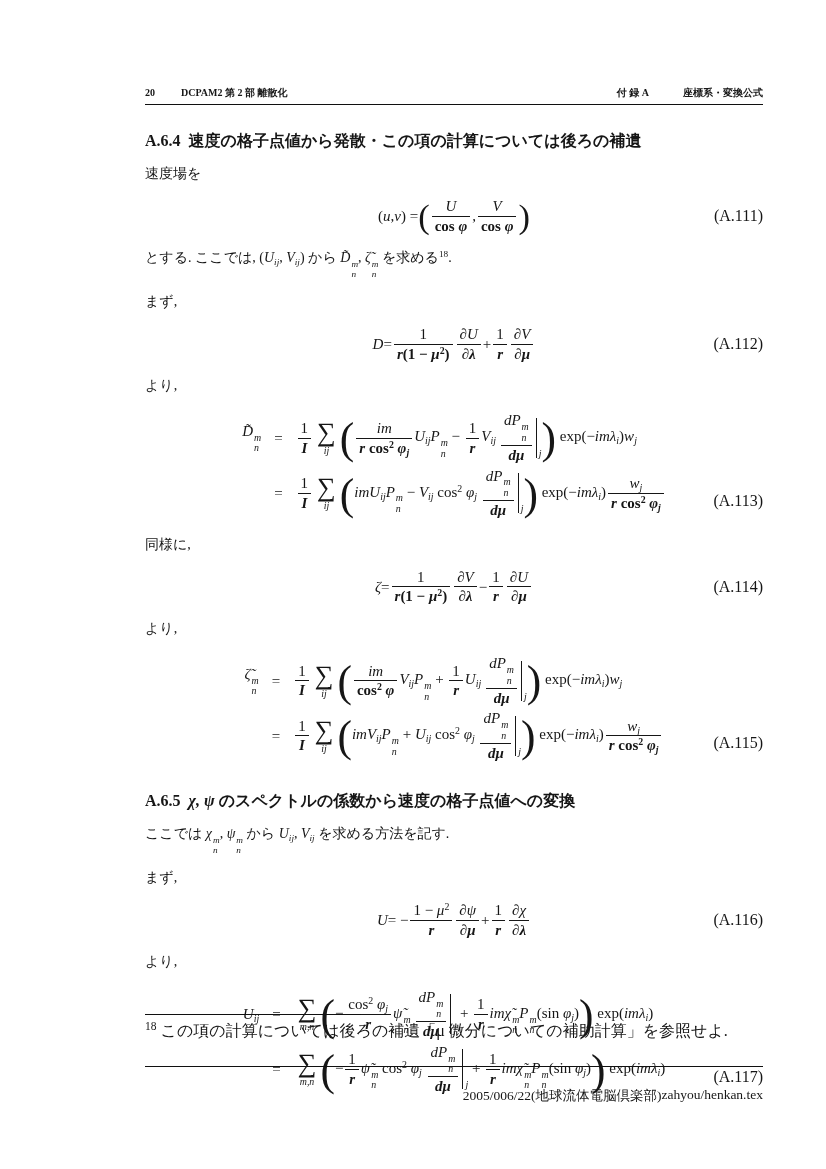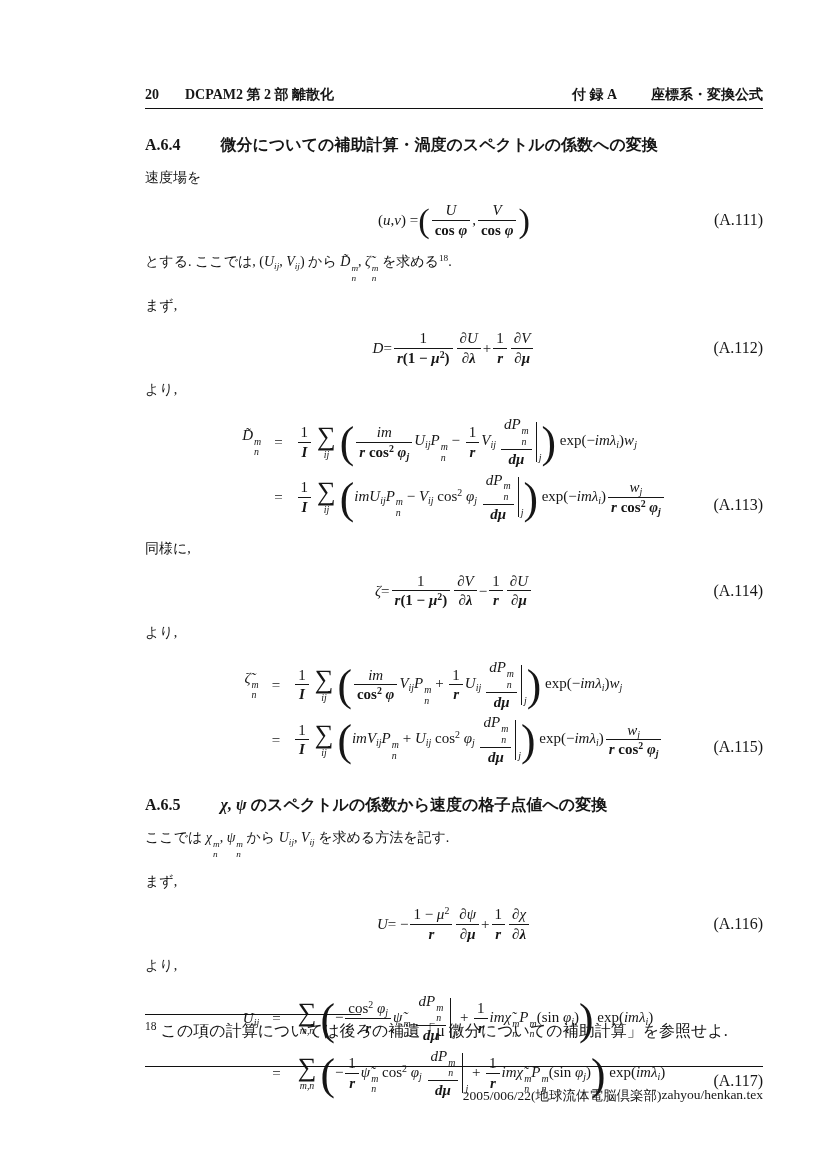--- a/index.html
+++ b/index.html
@@ -3,28 +3,28 @@
 <meta charset="utf-8">
 <style>
   html,body { margin:0; padding:0; background:#ffffff; }
   .page {
     position:relative; width:826px; height:1169px; box-sizing:border-box;
     padding:86px 63px 0 145px; background:#ffffff; color:#161616;
     font-family:"Liberation Serif","DejaVu Serif",serif; overflow:hidden;
   }
   
   .header { display:flex; justify-content:space-between; align-items:center;
-            font-weight:bold; font-size:14px; }
+            font-weight:bold; font-size:10px; }
   .h-left .pg { margin-right:26px; }
   .h-right .rlabel { margin-right:34px; }
   .hrule { border-bottom:1.3px solid #101010; margin-top:4px; }
 
   
   .sec-heading { font-size:16px; font-weight:bold; margin:26px 0 10px; }
-  .sec-num { margin-right:40px; }
+  .sec-num { margin-right:8px; }
   .para { font-size:14px; margin:12px 0; line-height:1.45; }
 
   
   .eq { position:relative; margin:6px 0; }
   .math { font-size:15px; line-height:1.2; }
   .eqline { display:flex; justify-content:center; align-items:center; min-height:40px; }
   .eqtag { position:absolute; right:0; font-size:16px; font-style:normal; }
   .center-tag { top:50%; transform:translateY(-50%); }
   .align-tag { bottom:13px; }
   .eqtable { display:table; margin:0 auto; border-spacing:0 4px; }
@@ -75,21 +75,21 @@
     <div class="h-left">
       <span class="pg">20</span><span>DCPAM2 第 2 部 離散化</span>
     </div>
     <div class="h-right">
       <span class="rlabel">付 録 A</span><span>座標系・変換公式</span>
     </div>
   </div>
   <div class="hrule"></div>
 
   <div id="content">
-      <div class="sec-heading"><span class="sec-num">A.6.4</span><span class="sec-title"><span class="mr">微分についての補助計算・渦度のスペクトルの係数への変換</span></span></div>
+      <div class="sec-heading"><span class="sec-num">A.6.4</span><span class="sec-title"><span class="mr">速度の格子点値から発散・この項の計算については後ろの補遺</span></span></div>
       <div class="para"><span class="mr">速度場を</span></div>
       <div class="eq">
         <div class="eqline math">
           <span class="mr">(</span>
           <span class="mi">u</span>
           <span class="mr">, </span>
           <span class="mi">v</span>
           <span class="mr">) = </span>
           <span class="bigp" style="font-size: 2.3em;">(</span>
           <span class="frac">

